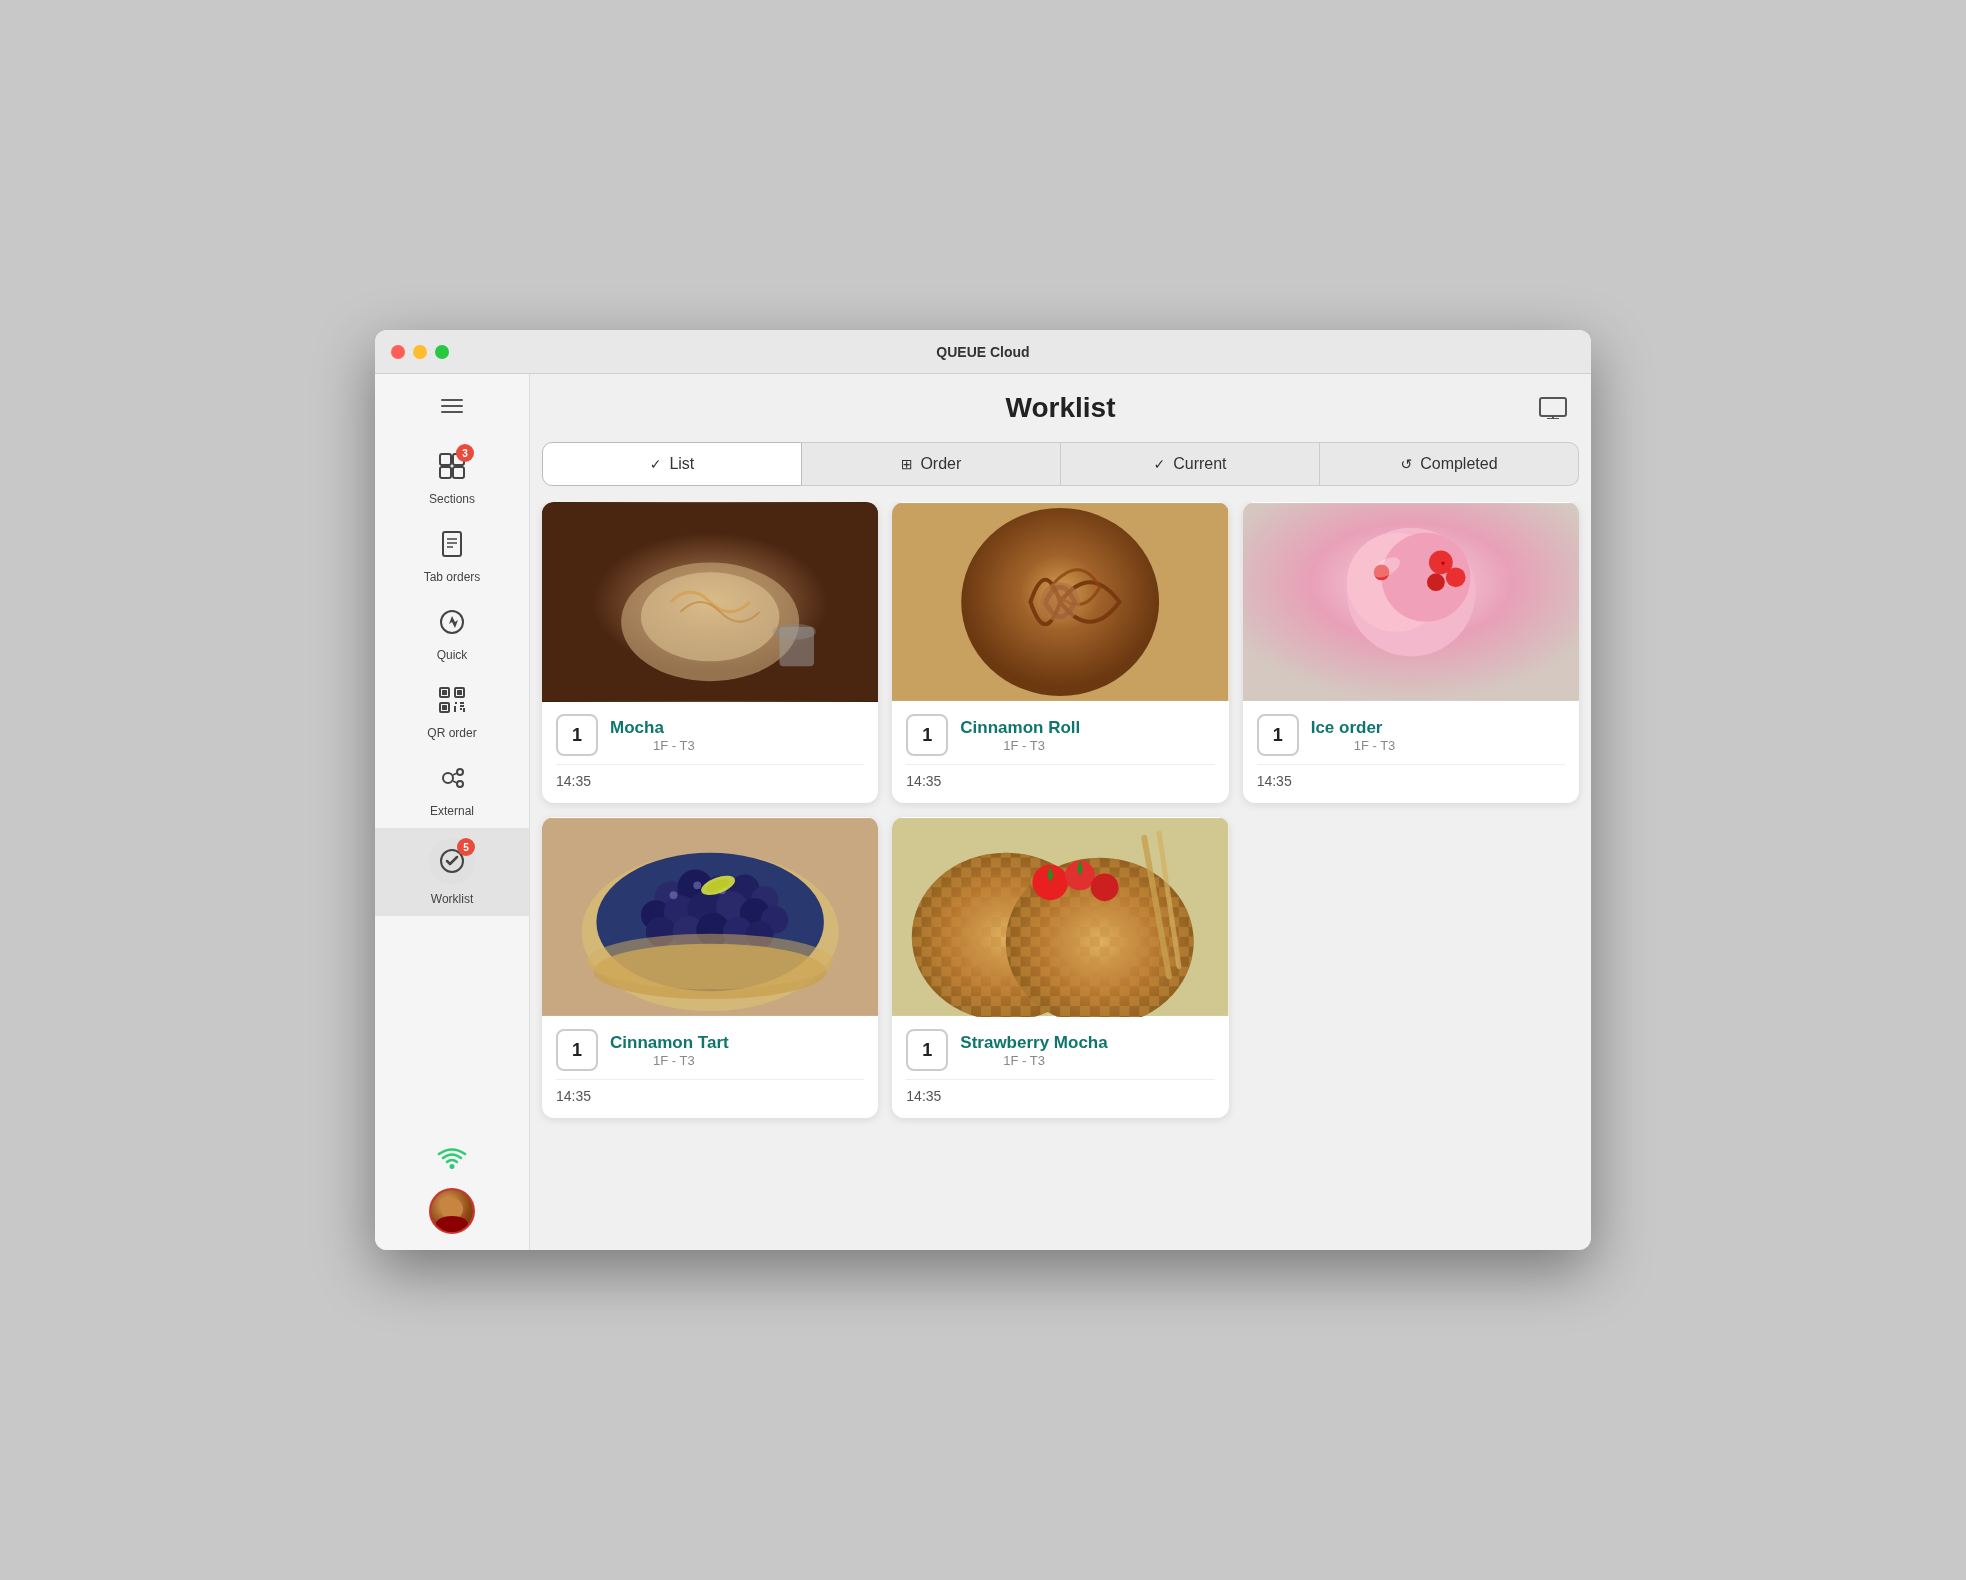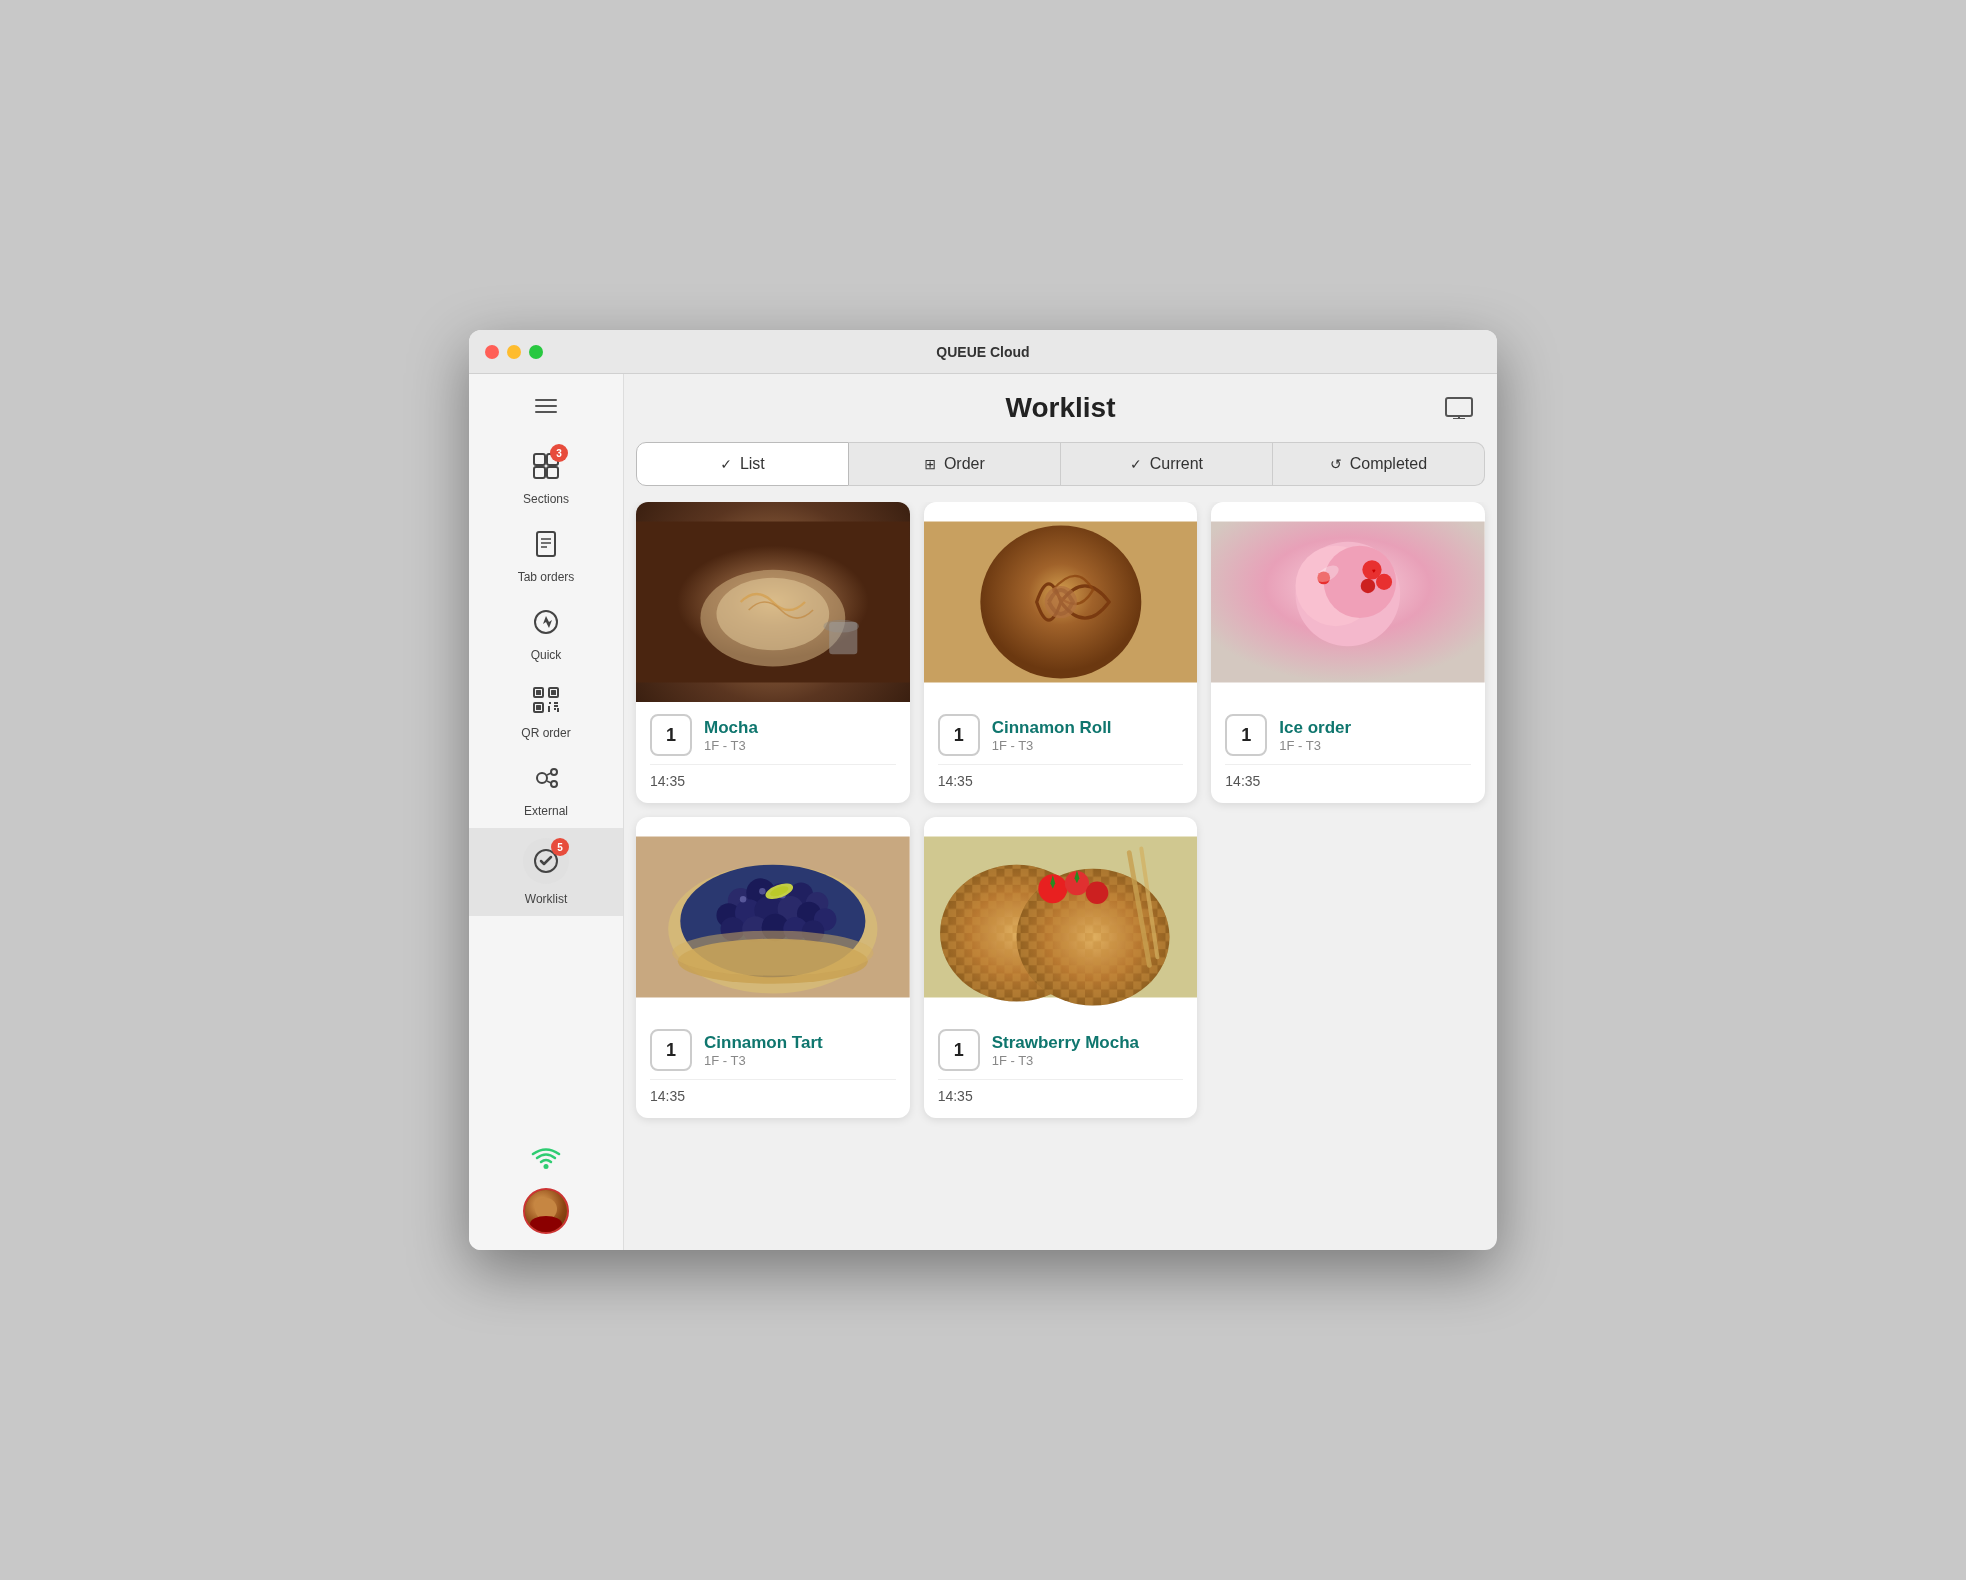--- a/index.html
+++ b/index.html
@@ -5,21 +5,21 @@
     * { box-sizing: border-box; margin: 0; padding: 0; }
     body {
       background: #c8c8c8;
       display: flex;
       justify-content: center;
       align-items: center;
       min-height: 100vh;
       font-family: -apple-system, BlinkMacSystemFont, 'Helvetica Neue', Arial, sans-serif;
     }
     .window {
-      width: 1028px;
+      width: 1216px;
       height: 920px;
       background: #f0f0f0;
       border-radius: 12px;
       box-shadow: 0 20px 60px rgba(0,0,0,0.4);
       overflow: hidden;
       display: flex;
       flex-direction: column;
     }
     .titlebar {
       background: #e8e8e8;
@@ -298,20 +298,21 @@
       flex: 1;
     }
     .card-name {
       font-size: 17px;
       font-weight: 600;
       color: #0f766e;
     }
     .card-location {
       font-size: 13px;
       color: #888;
+      margin-left: 43px;
     }
     .card-divider {
       height: 1px;
       background: #eee;
       margin: 8px 0;
     }
     .card-time {
       font-size: 14px;
       color: #555;
     }

